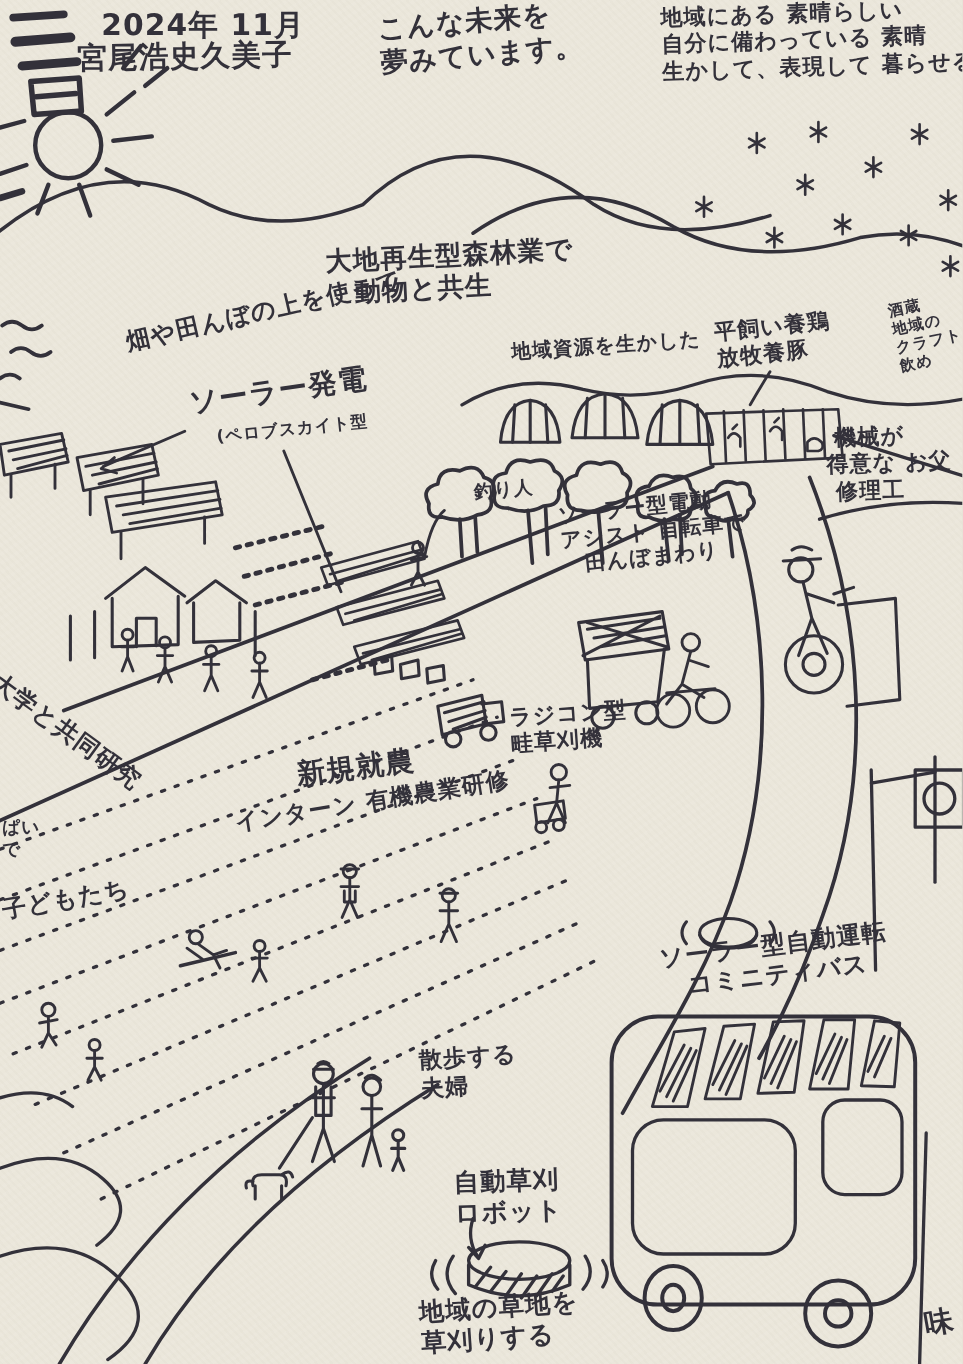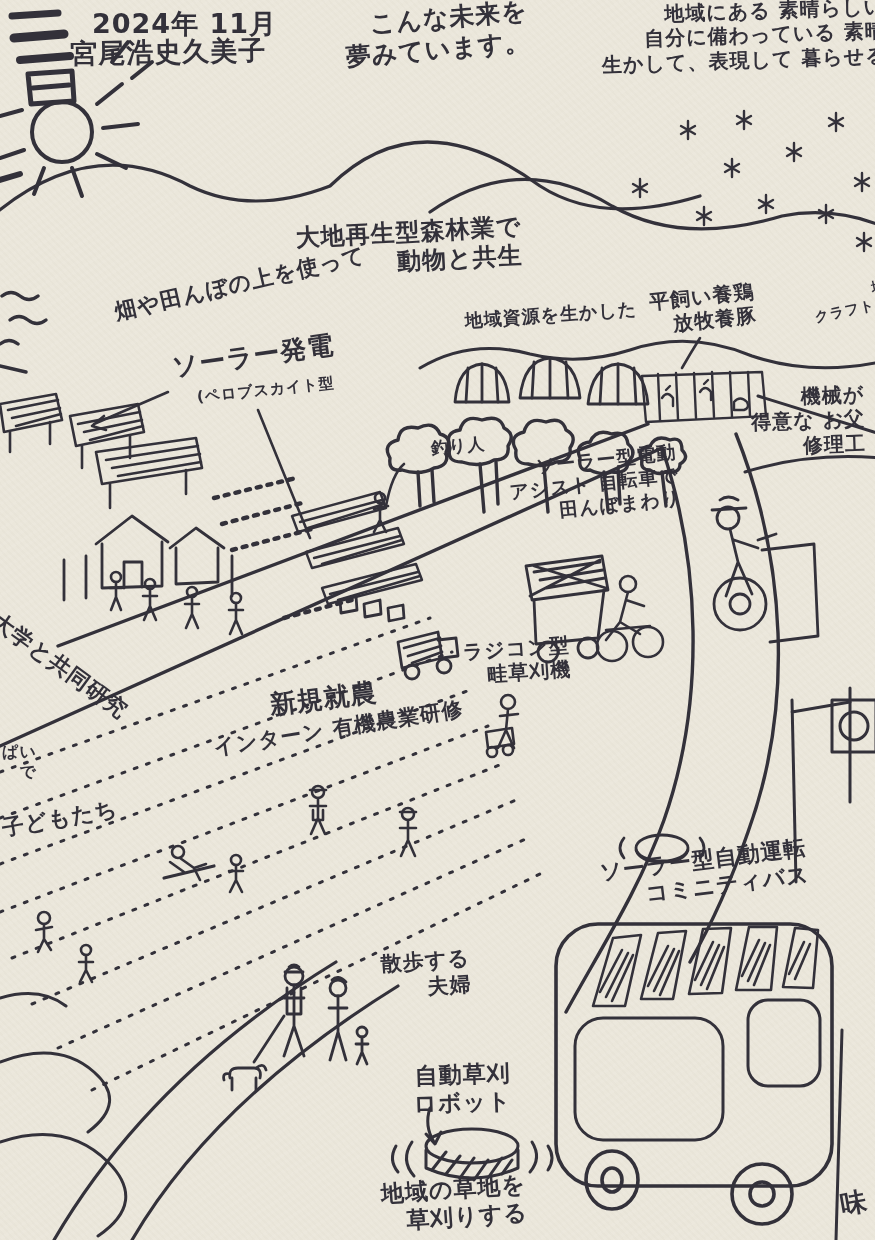--- a/index.html
+++ b/index.html
@@ -3,21 +3,20 @@
 <meta charset="utf-8">
 <style>
   html,body{margin:0;padding:0;background:#e6e2d5;}
   #canvas{
     position:relative;width:875px;height:1240px;overflow:hidden;
     background:
       repeating-linear-gradient(47deg, rgba(90,80,60,0.02) 0 2px, rgba(0,0,0,0) 2px 5px),
       repeating-linear-gradient(-33deg, rgba(255,255,255,0.05) 0 3px, rgba(0,0,0,0) 3px 7px),
       #ebe7db;
     font-family:"DejaVu Sans",sans-serif;
-    text-align:right;
   }
   #sketch{position:absolute;left:0;top:0;}
   .ann{
     position:absolute;white-space:pre;line-height:1.22;color:#33313a;
     font-weight:bold;transform-origin:left top;letter-spacing:1px;
     font-family:"DejaVu Sans",sans-serif;
   }
   svg *{vector-effect:non-scaling-stroke;}
 </style>
 </head>

